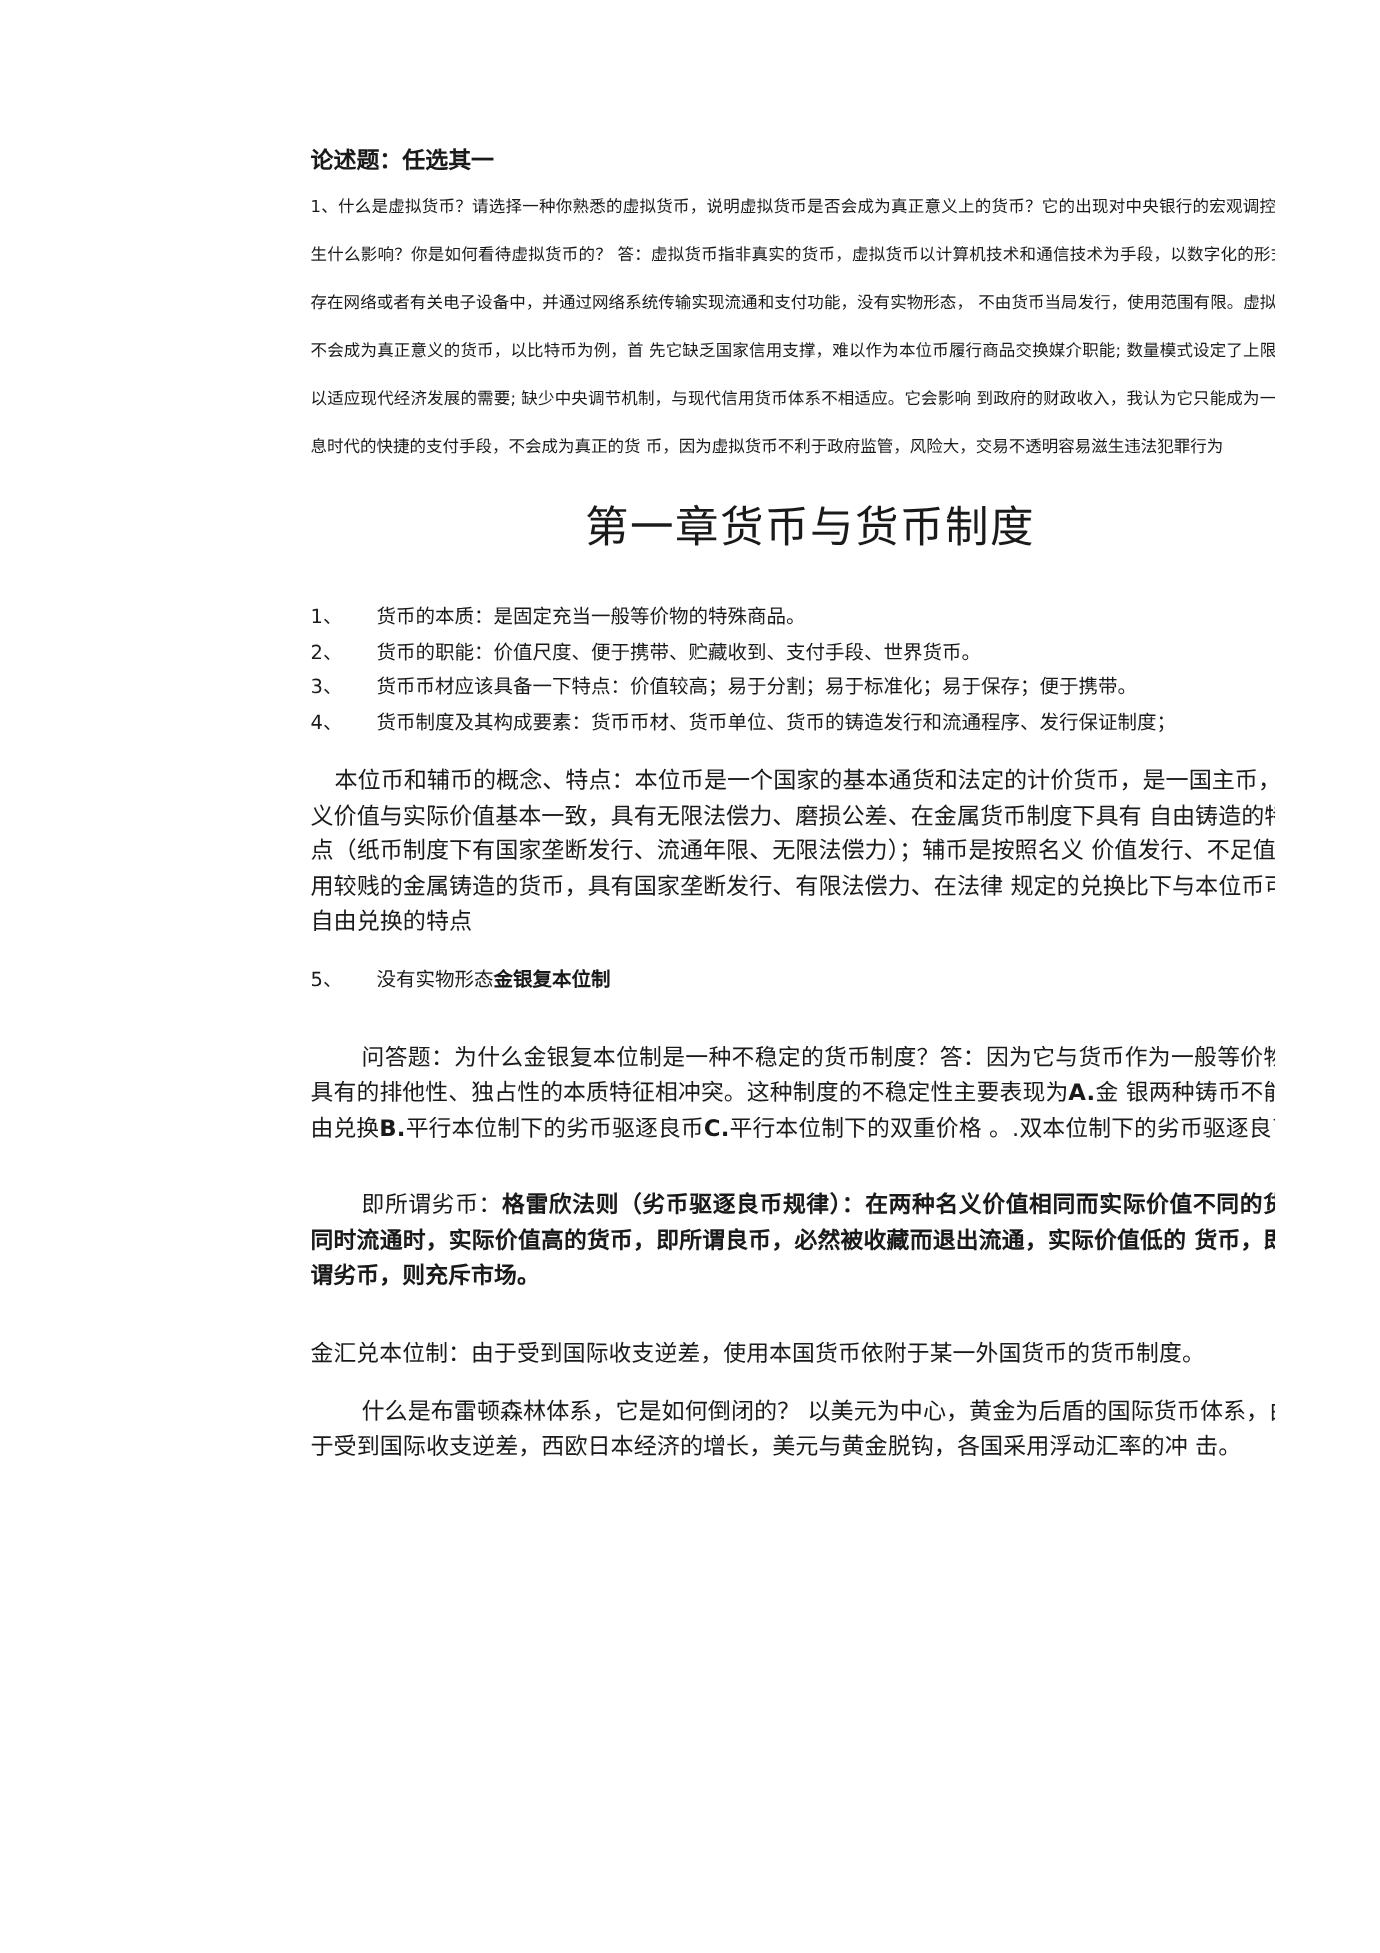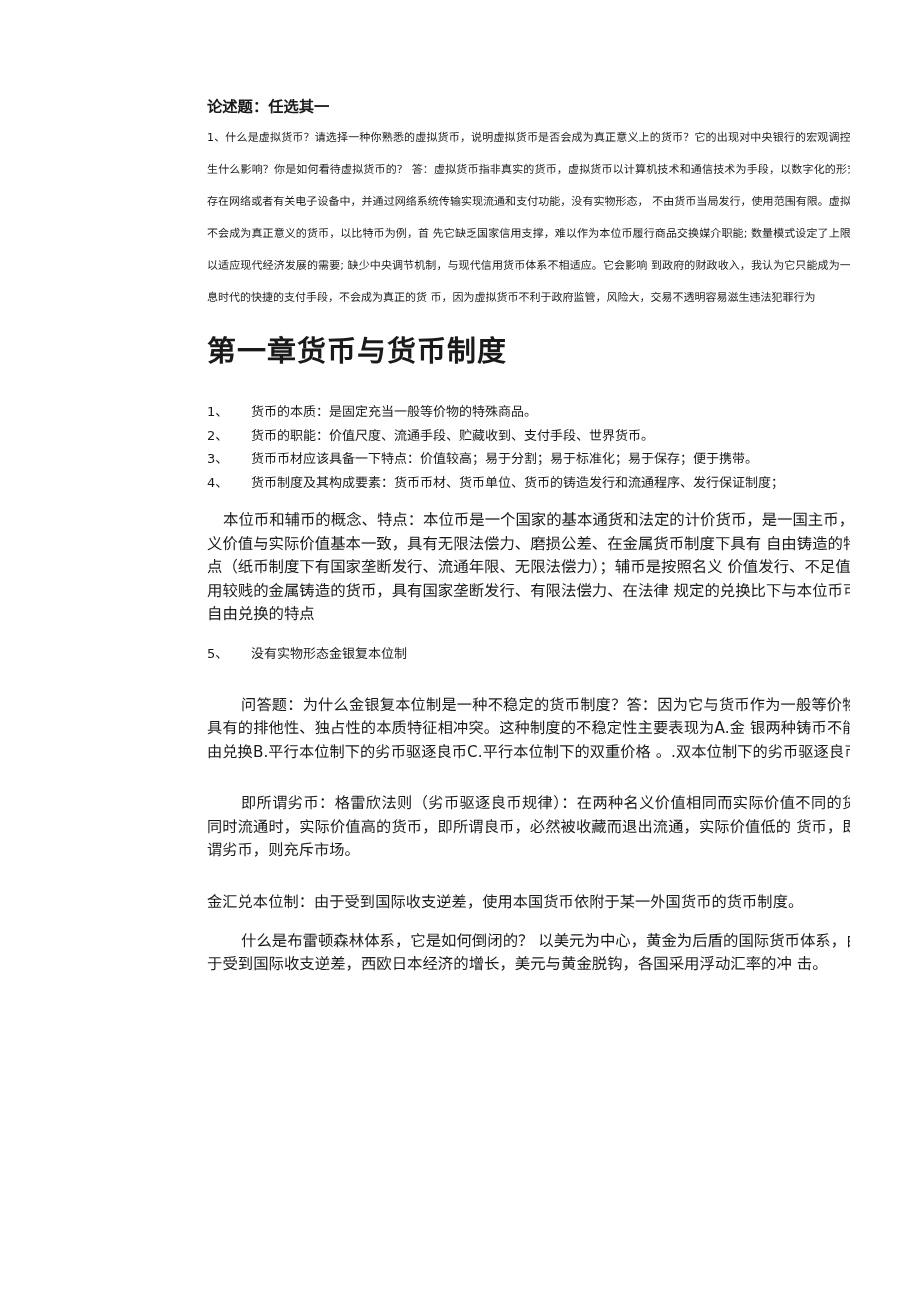--- a/index.html
+++ b/index.html
@@ -36,40 +36,41 @@
     text-justify: inter-ideograph;
     margin: 0;
     letter-spacing: 0.1px;
     word-break: break-all;
   }
   .p.tight {
     line-height: 23.5px;
     margin-top: 28px;
   }
   .bold {
-    font-weight: normal;
+    font-weight: bold;
   }
   .b-block {
     font-weight: normal;
     font-size: 15.4px;
     line-height: 23.5px;
   }
 
   
   .heading {
     font-size: 15.3px;
     font-weight: bold;
     line-height: 30px;
     margin: 0;
   }
 
   
   .chapter-title {
     font-size: 29px;
-    font-weight: bold;
+    font-weight: normal;
+    text-align: center;
     line-height: 46px;
     margin: 14px 0 0 0;
     letter-spacing: 1px;
     font-family: "DejaVu Sans", "Liberation Sans", sans-serif;
   }
 
   
   .num-item {
     font-size: 13px;
     line-height: 23.5px;
@@ -108,21 +109,21 @@
     <p class="first-para">1、什么是虚拟货币？请选择一种你熟悉的虚拟货币，说明虚拟货币是否会成为真正意义上的货币？它的出现对中央银行的宏观调控会产生什么影响？你是如何看待虚拟货币的？ 答：虚拟货币指非真实的货币，虚拟货币以计算机技术和通信技术为手段，以数字化的形式 储存在网络或者有关电子设备中，并通过网络系统传输实现流通和支付功能，没有实物形态， 不由货币当局发行，使用范围有限。虚拟货币不会成为真正意义的货币，以比特币为例，首 先它缺乏国家信用支撑，难以作为本位币履行商品交换媒介职能; 数量模式设定了上限，难 以适应现代经济发展的需要; 缺少中央调节机制，与现代信用货币体系不相适应。它会影响 到政府的财政收入，我认为它只能成为一种信息时代的快捷的支付手段，不会成为真正的货 币，因为虚拟货币不利于政府监管，风险大，交易不透明容易滋生违法犯罪行为</p>
 
     <h1 class="chapter-title">第一章货币与货币制度</h1>
 
     <div class="spacer-lg"></div>
 
     <p class="num-item">
       <span class="marker">1、</span><span>货币的本质：是固定充当一般等价物的特殊商品。</span>
     </p>
     <p class="num-item">
-      <span class="marker">2、</span><span>货币的职能：价值尺度、流通手段、贮藏收到、支付手段、世界货币。</span>
+      <span class="marker">2、</span><span>货币的职能：价值尺度、便于携带、贮藏收到、支付手段、世界货币。</span>
     </p>
     <p class="num-item">
       <span class="marker">3、</span><span>货币币材应该具备一下特点：价值较高；易于分割；易于标准化；易于保存；便于携带。</span>
     </p>
     <p class="num-item">
       <span class="marker">4、</span><span>货币制度及其构成要素：货币币材、货币单位、货币的铸造发行和流通程序、发行保证制度；</span>
     </p>
 
     <p class="b-block indent1">本位币和辅币的概念、特点：本位币是一个国家的基本通货和法定的计价货币，是一国主币，名义价值与实际价值基本一致，具有无限法偿力、磨损公差、在金属货币制度下具有 自由铸造的特点（纸币制度下有国家垄断发行、流通年限、无限法偿力）；辅币是按照名义 价值发行、不足值、用较贱的金属铸造的货币，具有国家垄断发行、有限法偿力、在法律 规定的兑换比下与本位币可自由兑换的特点</p>
 

